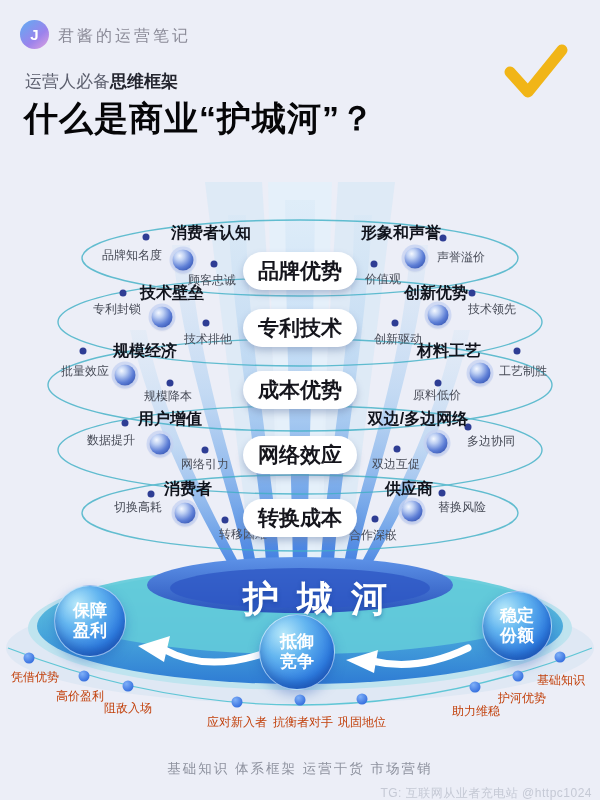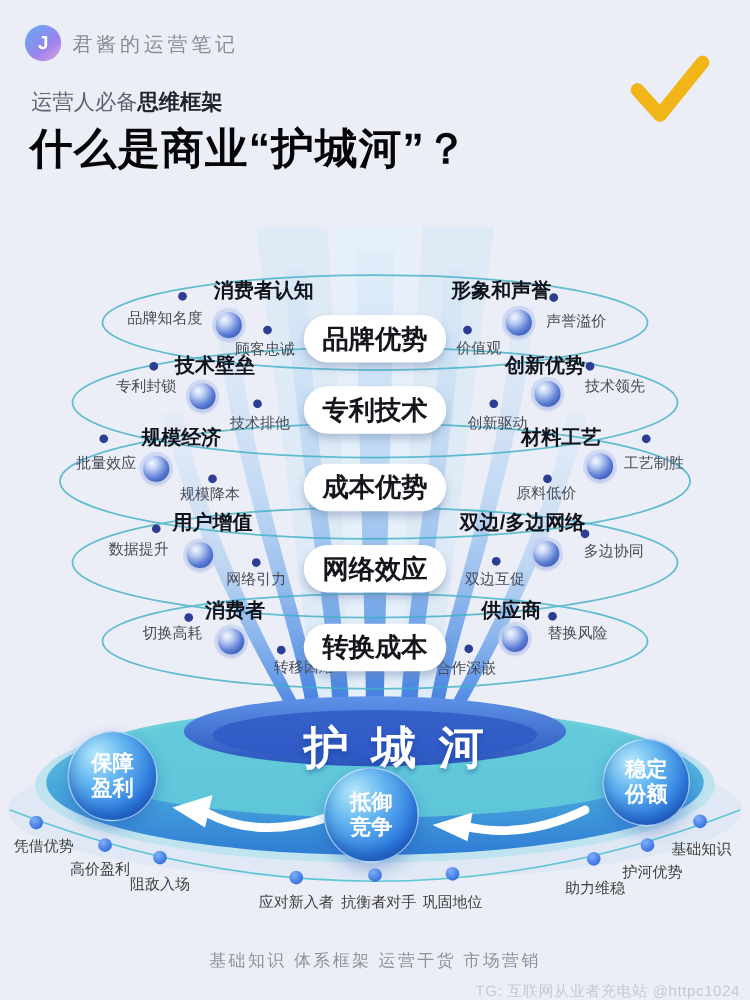--- a/index.html
+++ b/index.html
@@ -28,21 +28,21 @@
         background:radial-gradient(circle at 35% 30%,#7FB0F8,#1E5AD6);}
   .bubble{position:absolute;transform:translate(-50%,-50%);border-radius:50%;color:#fff;font-weight:800;
         font-size:17px;line-height:1.2;display:flex;align-items:center;justify-content:center;text-align:center;
         background:radial-gradient(circle at 32% 26%,#B8E9FA 0%,#64B6F0 32%,#2E7CE0 68%,#1A50BC 100%);
         border:1.5px solid rgba(255,255,255,.5);
         box-shadow:0 5px 12px rgba(30,80,180,.35), inset 0 -6px 10px rgba(10,35,110,.3);}
   .bubble span{width:2.3em;}
   .moat-title{position:absolute;left:308px;top:599px;transform:translate(-50%,-50%);
         font-size:36px;font-weight:900;color:#fff;letter-spacing:.5em;white-space:nowrap;
         text-shadow:0 2px 4px rgba(15,60,140,.45);margin-left:16px;}
-  .outcome{position:absolute;transform:translate(-50%,-50%);font-size:12px;color:#404040;white-space:nowrap;}
+  .outcome{position:absolute;transform:translate(-50%,-50%);font-size:12px;color:#c2410c;white-space:nowrap;}
   .tags{position:absolute;left:50%;top:769px;transform:translate(-50%,-50%);font-size:13.5px;color:#8E929F;letter-spacing:2px;white-space:nowrap;}
   .watermark{position:absolute;right:8px;top:785px;font-size:12px;color:#C5C9D5;letter-spacing:.5px;}
   svg.bg{position:absolute;left:0;top:0;}
   .overlays{position:absolute;inset:0;z-index:2;}
 </style>
 </head>
 <body>
 
 <div class="page">
 

